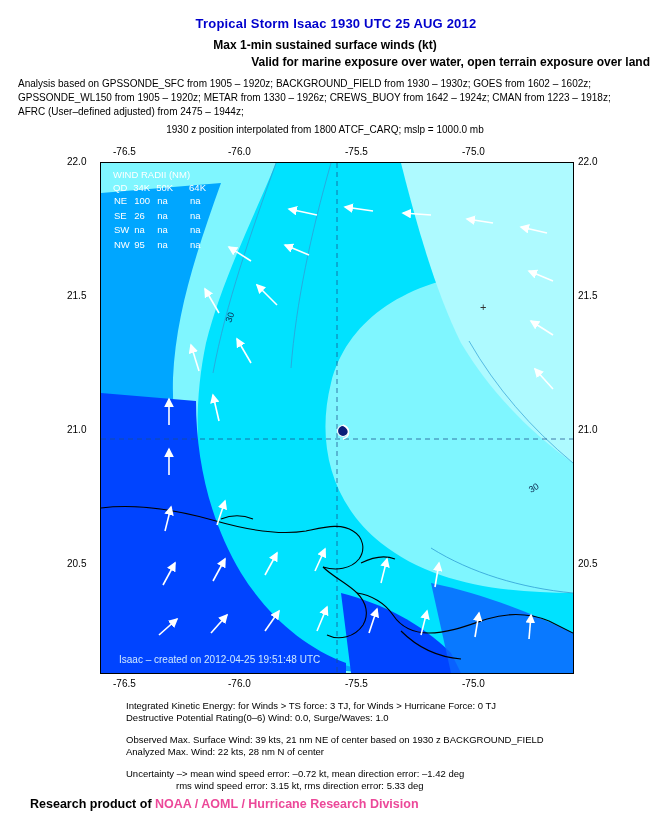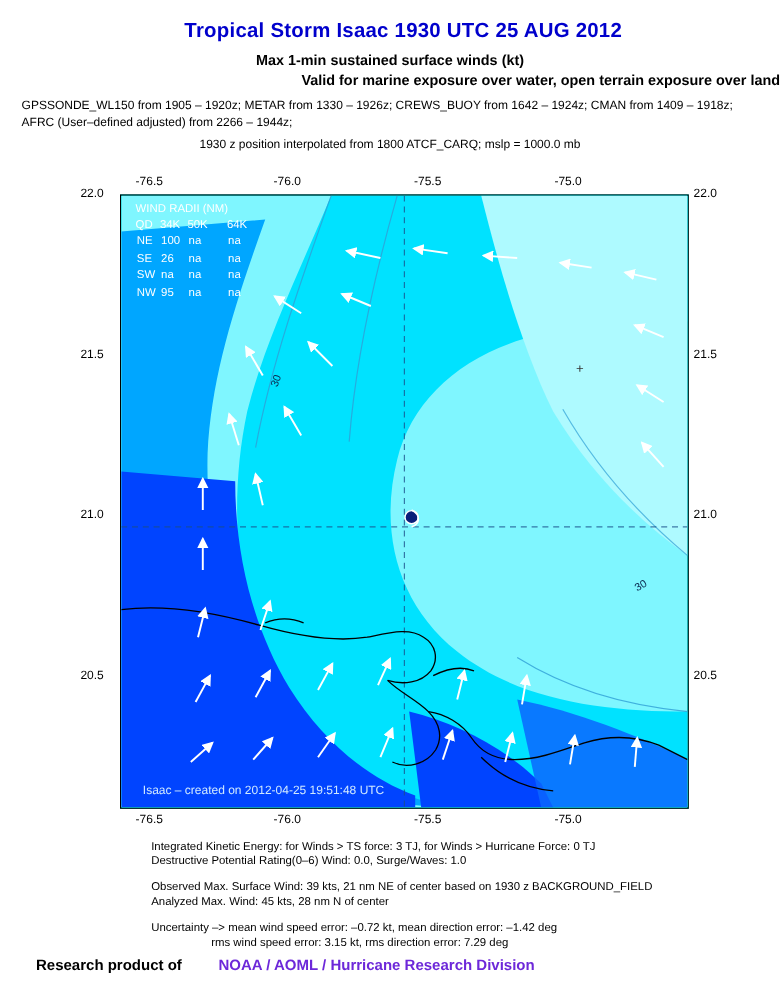--- a/index.html
+++ b/index.html
@@ -8,21 +8,21 @@
     background:#ffffff;
     font-family:"Liberation Sans", sans-serif;
     color:#000;
     overflow:hidden;
     position:relative;
   }
   .title{
     text-align:center;
     color:#0000cc;
     font-weight:bold;
-    font-size:17px;
+    font-size:13px;
     margin-top:16px;
     letter-spacing:.2px;
     padding-left:22px;
   }
   .sub1{
     text-align:center;
     font-weight:bold;
     font-size:12px;
     margin-top:7px;
   }
@@ -68,33 +68,34 @@
     left:126px;
     font-size:9.5px;
     line-height:12px;
   }
   .footer-brand{
     position:absolute;
     left:30px;top:797px;
     font-size:12.5px;
     font-weight:bold;
   }
-  .footer-brand .noaa{color:#6d28d9;margin-left:27px;}
+  .footer-brand .noaa{color:#ec4899;}
   .footer-brand .lbl{color:#000;}
 </style>
 </head>
 <body>
 
 <div class="title">Tropical Storm Isaac 1930 UTC 25 AUG 2012</div>
 <div class="sub1">Max 1-min sustained surface winds (kt)</div>
 <div class="sub2">Valid for marine exposure over water, open terrain exposure over land</div>
 
 <div class="analysis">
-  <div>GPSSONDE_WL150 from 1905 – 1920z; METAR from 1330 – 1926z; CREWS_BUOY from 1642 – 1924z; CMAN from 1409 – 1918z;</div>
-  <div>AFRC (User–defined adjusted) from 2266 – 1944z;</div>
+  <div>Analysis based on GPSSONDE_SFC from 1905 – 1920z; BACKGROUND_FIELD from 1930 – 1930z; GOES from 1602 – 1602z;</div>
+  <div>GPSSONDE_WL150 from 1905 – 1920z; METAR from 1330 – 1926z; CREWS_BUOY from 1642 – 1924z; CMAN from 1223 – 1918z;</div>
+  <div>AFRC (User–defined adjusted) from 2475 – 1944z;</div>
 </div>
 <div class="posline">1930 z position interpolated from 1800 ATCF_CARQ; mslp = 1000.0 mb</div>
 
 <div id="plot-area">
   <svg width="472" height="510" viewBox="0 0 472 510">
     <defs>
       <clipPath id="clipbox">
           <rect x="0" y="0" width="472" height="510"></rect>
         </clipPath>
       <marker id="ah" markerWidth="6" markerHeight="6" refX="5" refY="3" orient="auto">
@@ -252,20 +253,20 @@
 <div class="axis-label" style="left:462px;top:146px;">-75.0</div>
 
 <div class="axis-label" style="left:113px;top:678px;">-76.5</div>
 <div class="axis-label" style="left:228px;top:678px;">-76.0</div>
 <div class="axis-label" style="left:345px;top:678px;">-75.5</div>
 <div class="axis-label" style="left:462px;top:678px;">-75.0</div>
 
 <div class="foot" style="top:700px;">Integrated Kinetic Energy: for Winds &gt; TS force: 3 TJ, for Winds &gt; Hurricane Force: 0 TJ</div>
 <div class="foot" style="top:712px;">Destructive Potential Rating(0–6)   Wind: 0.0, Surge/Waves: 1.0</div>
 <div class="foot" style="top:734px;">Observed Max. Surface Wind: 39 kts, 21 nm NE of center based on 1930 z BACKGROUND_FIELD</div>
-<div class="foot" style="top:746px;">Analyzed Max. Wind: 45 kts, 28 nm  N of center</div>
+<div class="foot" style="top:746px;">Analyzed Max. Wind: 22 kts, 28 nm  N of center</div>
 <div class="foot" style="top:768px;">Uncertainty –&gt; mean wind speed error: –0.72 kt, mean direction error:  –1.42 deg</div>
-<div class="foot" style="left:176px;top:780px;">rms wind speed error: 3.15 kt, rms direction error: 7.29 deg</div>
+<div class="foot" style="left:176px;top:780px;">rms wind speed error: 3.15 kt, rms direction error: 5.33 deg</div>
 
 <div class="footer-brand">
   <span class="lbl">Research product of</span>
   <span class="noaa">NOAA / AOML / Hurricane Research Division</span>
 </div>
 
 </body></html>

